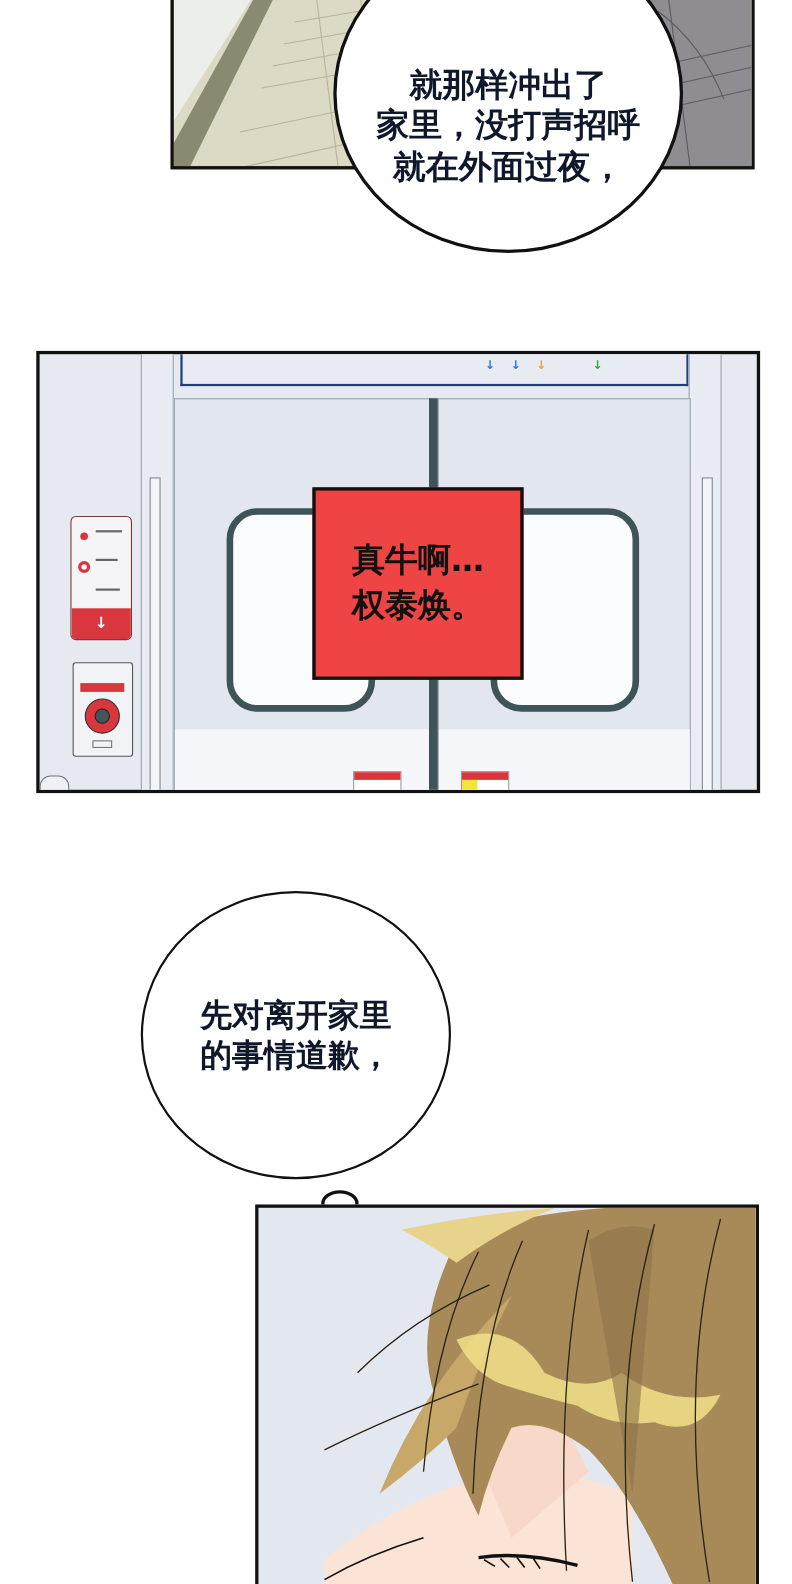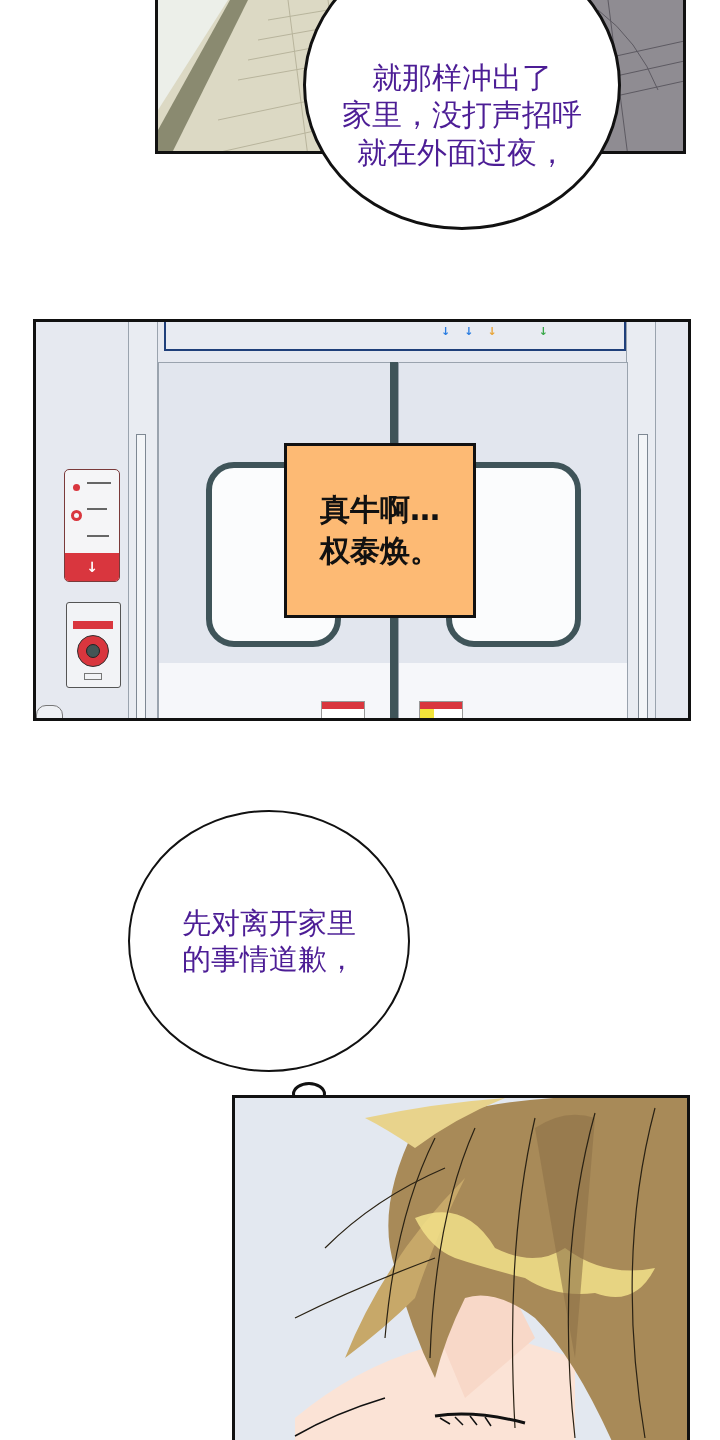--- a/index.html
+++ b/index.html
@@ -1,21 +1,21 @@
 <!DOCTYPE html>
 <html><head>
 <meta charset="utf-8">
 <style>
   html, body { margin:0; padding:0; background:#ffffff; }
   body { width:720px; height:1440px; position:relative; overflow:hidden; font-family:"DejaVu Sans", sans-serif; }
   .panel { position:absolute; border:3px solid #111; box-sizing:border-box; overflow:hidden; }
   .abs { position:absolute; }
   .bubble { position:absolute; background:#fff; border:3px solid #111; border-radius:50%; box-sizing:border-box; display:flex; align-items:center; justify-content:center; text-align:center; }
-  .bubble-text { font-family:"DejaVu Sans", sans-serif; font-weight:normal; color:#4c1d95; line-height:1.25; white-space:pre-line; }
-  .caption-box { position:absolute; background:#fdba74; border:3px solid #111; box-sizing:border-box; display:flex; align-items:center; justify-content:center; }
+  .bubble-text { font-family:"DejaVu Sans", sans-serif; font-weight:bold; color:#0f172a; line-height:1.25; white-space:pre-line; }
+  .caption-box { position:absolute; background:#ef4444; border:3px solid #111; box-sizing:border-box; display:flex; align-items:center; justify-content:center; }
   .caption-text { font-family:"DejaVu Sans", sans-serif; font-weight:bold; font-size:30px; color:#111; line-height:1.35; white-space:pre-line; text-align:left; }
 </style>
 </head>
 <body>
 
 <div class="panel" style="left:155px; top:-3px; width:531px; height:157px; background:#d9d6c2;">
   <svg class="abs" width="531" height="157" style="left:0;top:0;">
     <rect x="0" y="0" width="531" height="157" fill="#dcd9c4"></rect>
     <polygon points="0,0 70,0 0,110" fill="#ecefe9"></polygon>
     <polygon points="72,0 90,0 12,157 0,157 0,130" fill="#8a8a70"></polygon>

